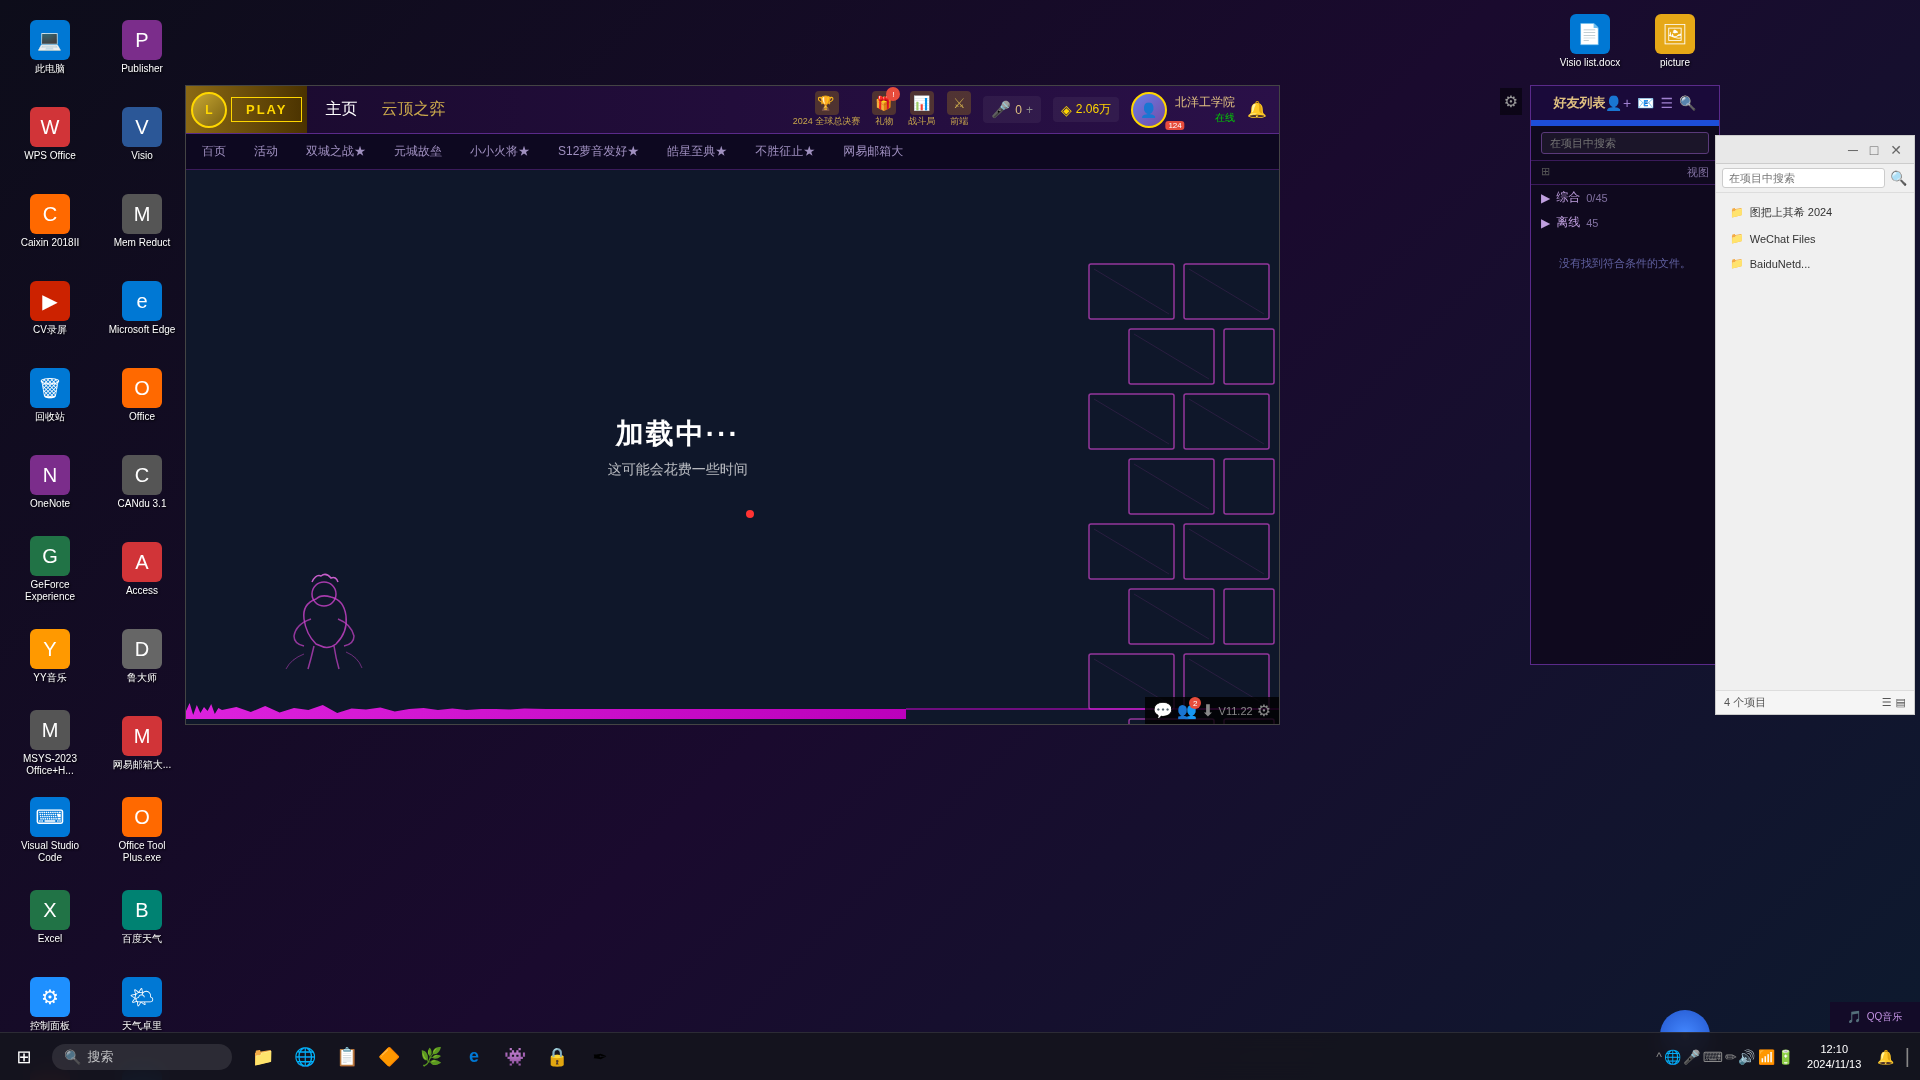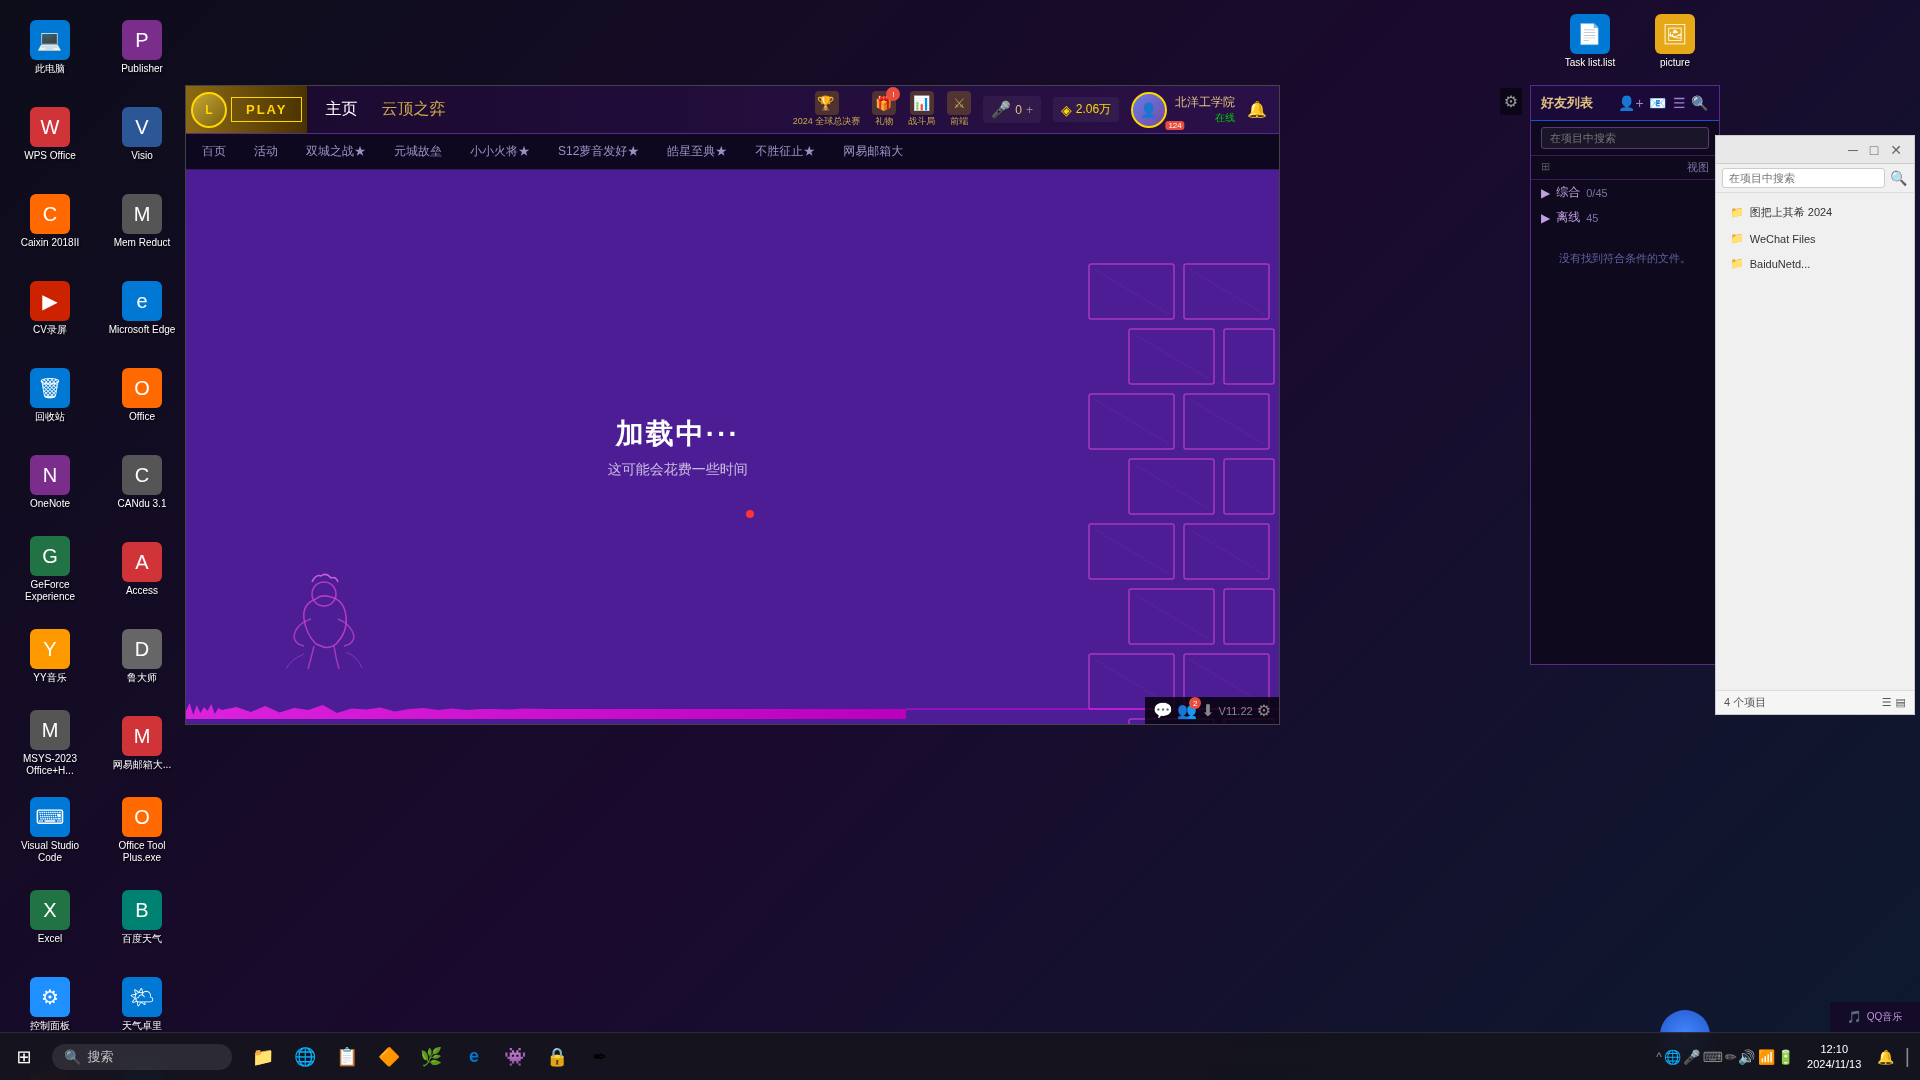--- a/index.html
+++ b/index.html
@@ -225,21 +225,21 @@
       color: #a090c0;
       font-size: 12px;
       cursor: pointer;
       padding: 4px 6px;
       white-space: nowrap;
     }
 
     .game-content {
       position: relative;
       height: calc(100% - 84px);
-      background: #4c1d95;
+      background: #0f172a;
       overflow: hidden;
     }
 
     .game-loading {
       position: absolute;
       top: 50%;
       left: 45%;
       transform: translate(-50%, -50%);
       text-align: center;
       color: white;
@@ -286,23 +286,23 @@
       background: rgba(15, 10, 30, 0.95);
       border: 1px solid #5a2a8a;
       z-index: 10;
       display: flex;
       flex-direction: column;
     }
 
     .panel-header {
       display: flex;
       align-items: center;
-      justify-content: space-between;
+      justify-content: center;
       padding: 8px 10px;
-      border-bottom: 1px solid #1d4ed8;
+      border-bottom: 6px solid #1d4ed8;
       background: #1a0a3a;
     }
 
     .panel-title {
       color: #e0c080;
       font-size: 13px;
       font-weight: bold;
     }
 
     .panel-actions {
@@ -670,21 +670,21 @@
   <div class="desktop-icon">
     <div class="icon-img ic-blue">W</div>
 
   </div>
 
 </div>
 
 <div style="position:absolute;top:5px;right:200px;display:flex;gap:5px;padding:5px;">
   <div class="desktop-icon" style="width:80px">
     <div class="icon-img ic-blue">📄</div>
-    <span class="icon-label">Task list.list</span>
+    <span class="icon-label">Visio list.docx</span>
   </div>
   <div class="desktop-icon" style="width:80px">
     <div class="icon-img ic-folder">🖼</div>
     <span class="icon-label">picture</span>
   </div>
 </div>
 
 <div class="game-window">
 
   <div class="game-nav">

